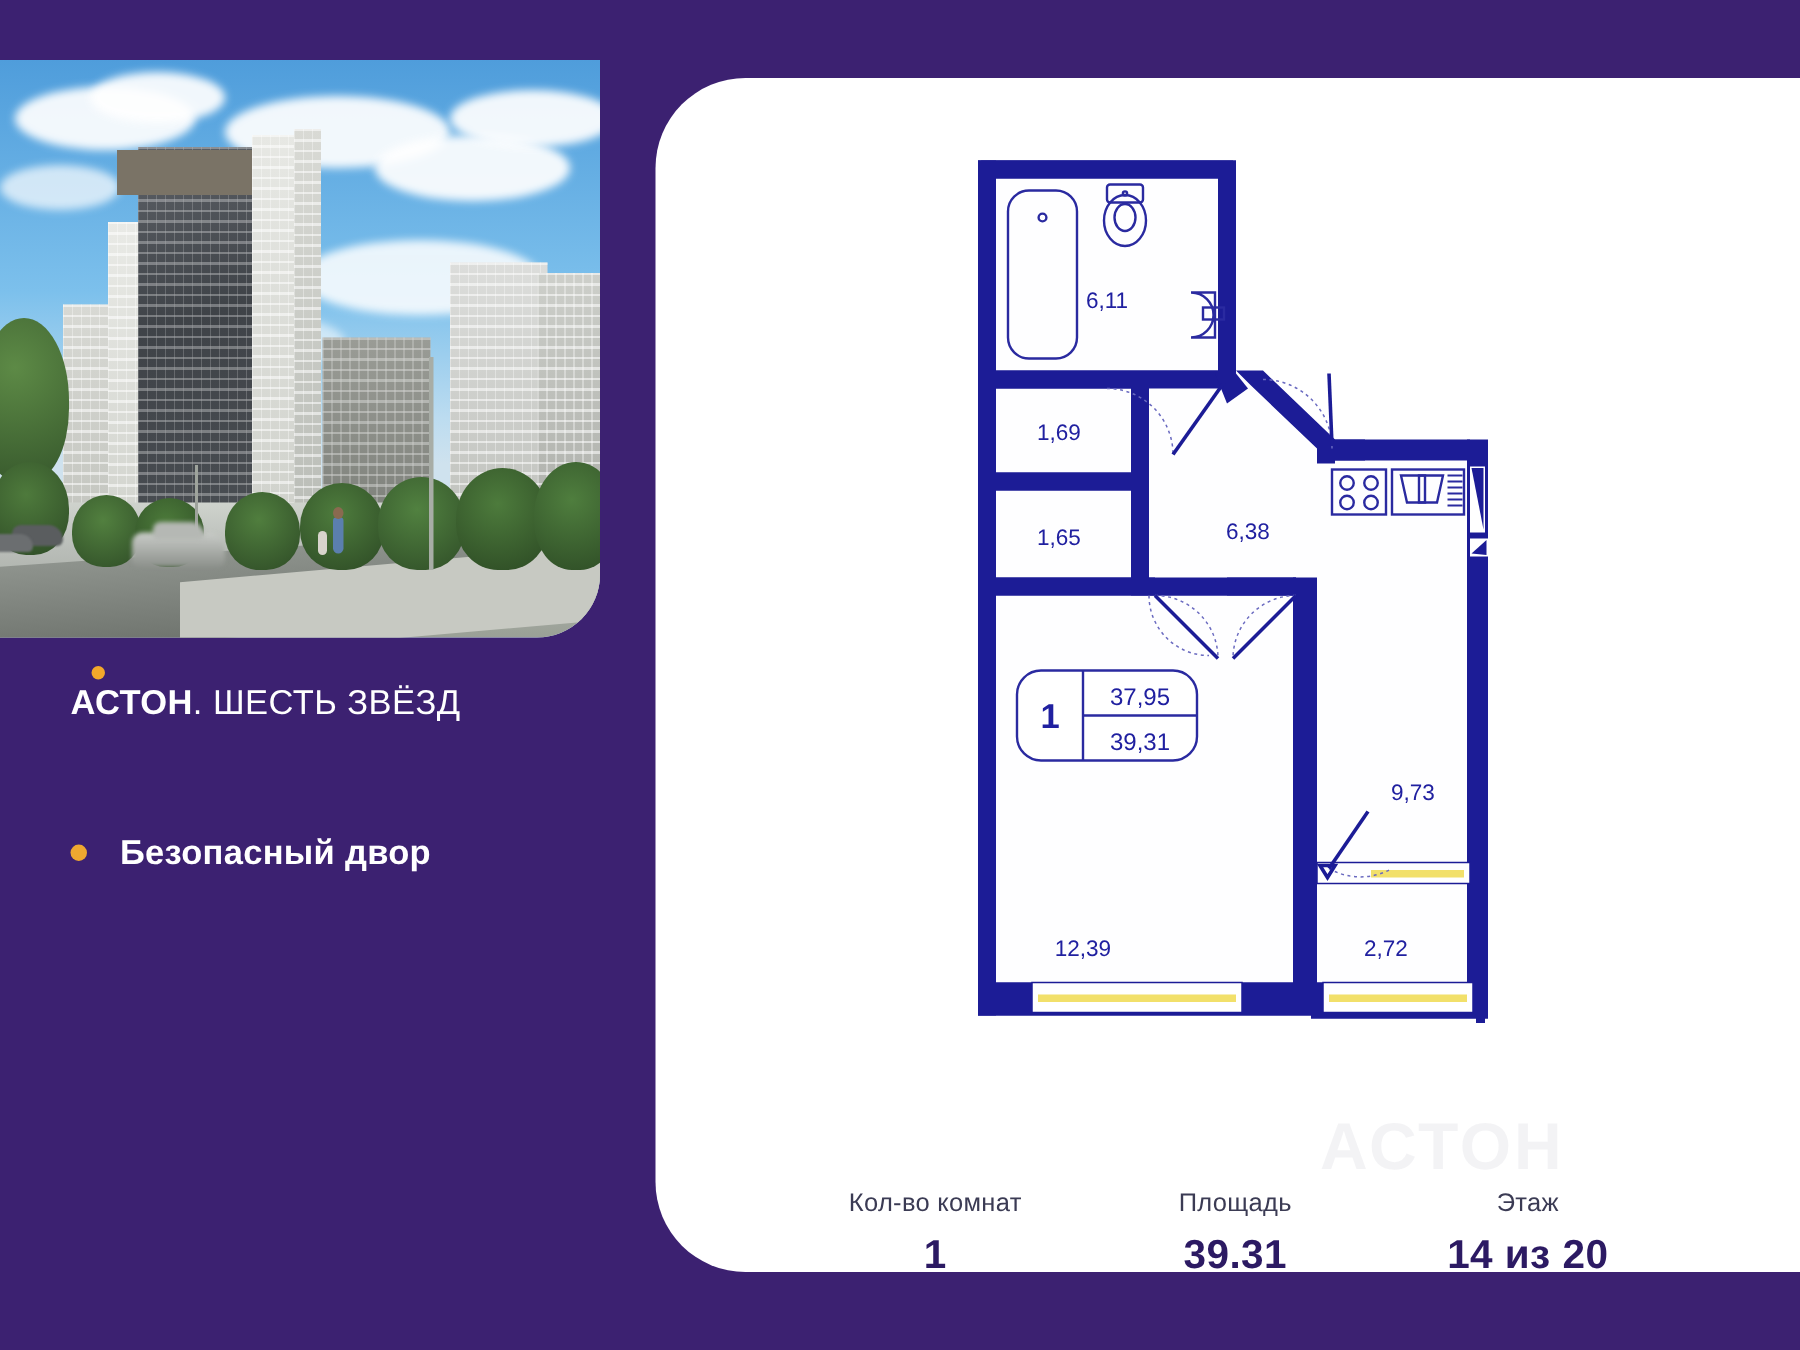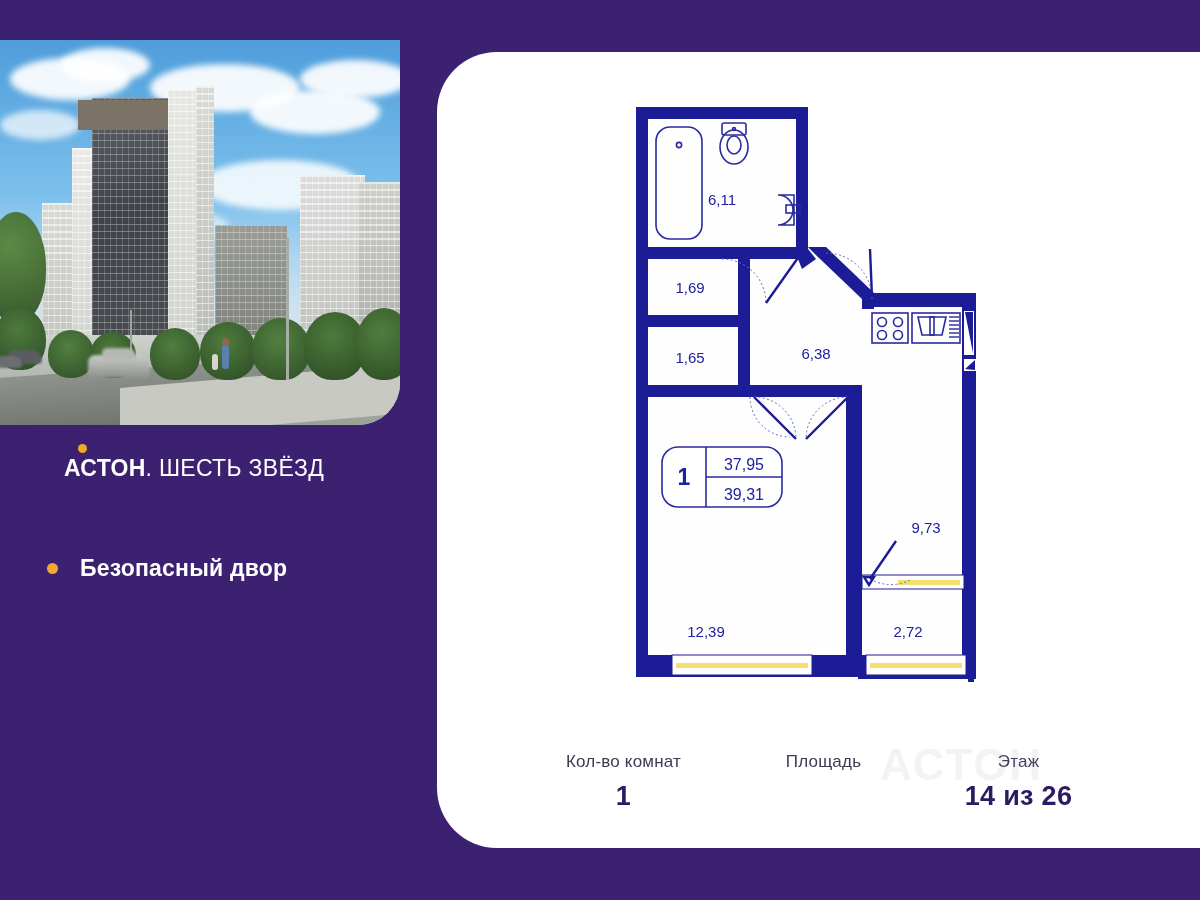--- a/index.html
+++ b/index.html
@@ -42,21 +42,21 @@
   }
   #sidewalk {
     position:absolute; left:120px; bottom:0; width:300px; height:50px;
     background:#c7c9c2; transform:skewY(-5deg);
   }
   .tree { position:absolute; border-radius:50% 50% 45% 45%; }
   .car { position:absolute; border-radius:7px 12px 5px 5px; filter:blur(1.4px); }
   .person { position:absolute; }
 
   
-  #logo-block { position:absolute; left:64px; top:455px; }
+  #logo-block { position:absolute; left:47px; top:455px; }
   #logo-dot {
     position:absolute; left:14px; top:-11px;
     width:9px; height:9px; border-radius:50%; background:#f3a82a;
   }
   #logo-text { font-size:23px; letter-spacing:.3px; white-space:nowrap; color:#fff; }
   #logo-strong { font-weight:bold; }
   #logo-light { font-weight:400; }
 
   
   #features { position:absolute; left:47px; top:555px; }
@@ -69,41 +69,41 @@
 
   
   #plan-card {
     position:absolute; left:437px; top:52px; width:763px; height:796px;
     background:#fff;
     border-top-left-radius:60px;
     border-bottom-left-radius:60px;
   }
 
   
-  #floorplan { position:absolute; left:189px; top:45px; width:355px; height:630px; }
+  #floorplan { position:absolute; left:205px; top:45px; width:355px; height:630px; }
   #floorplan svg { display:block; width:355px; height:630px; }
   .w { fill:#1c1c96; }            
   .room { fill:#fefeff; }
   .fx { fill:none; stroke:#2a2aa0; stroke-width:1.6; }  
   .swing { fill:none; stroke:#6a6ac0; stroke-width:1; stroke-dasharray:2 2.4; }
   .leaf { fill:none; stroke:#1c1c96; stroke-width:2.4; }
   .glass { fill:#f2e06a; }
   .glasswhite { fill:#ffffff; stroke:#1c1c96; stroke-width:1; }
   text.area { fill:#2020a0; font-family:"Liberation Sans", sans-serif; font-size:15px; font-weight:500; }
 
   
   #stats {
     position:absolute; left:0; top:700px; width:763px;
     display:flex; justify-content:center; gap:0;
   }
   .stat { text-align:center; }
   #stat-rooms { width:205px; }
   #stat-area  { width:195px; }
   #stat-floor { width:195px; }
-  .stat-label { font-size:17px; color:#3b3b54; margin-bottom:9px; letter-spacing:.2px; }
+  .stat-label { font-size:17px; color:#3b3b54; margin-bottom:9px; letter-spacing:.2px;margin-top:40px; }
   .stat-value { font-size:27px; font-weight:bold; color:#2c1a63; letter-spacing:.3px; }
 
   #watermark {
     position:absolute; left:880px; top:740px;
     font-size:44px; font-weight:bold; color:rgba(160,160,175,.13);
     letter-spacing:2px; pointer-events:none; white-space:nowrap;
   }
 </style>
 </head>
 <body>
@@ -360,21 +360,22 @@
     </svg>
   </div>
 
   <div id="stats">
     <div class="stat" id="stat-rooms">
       <div class="stat-label">Кол-во комнат</div>
       <div class="stat-value">1</div>
     </div>
     <div class="stat" id="stat-area">
       <div class="stat-label">Площадь</div>
+      <div class="stat-value">39.31</div>
     </div>
     <div class="stat" id="stat-floor">
       <div class="stat-label">Этаж</div>
-      <div class="stat-value">14 из 26</div>
+      <div class="stat-value">14 из 20</div>
     </div>
   </div>
 </div>
 
 <div id="watermark">АСТОН</div>
 
 </body></html>

